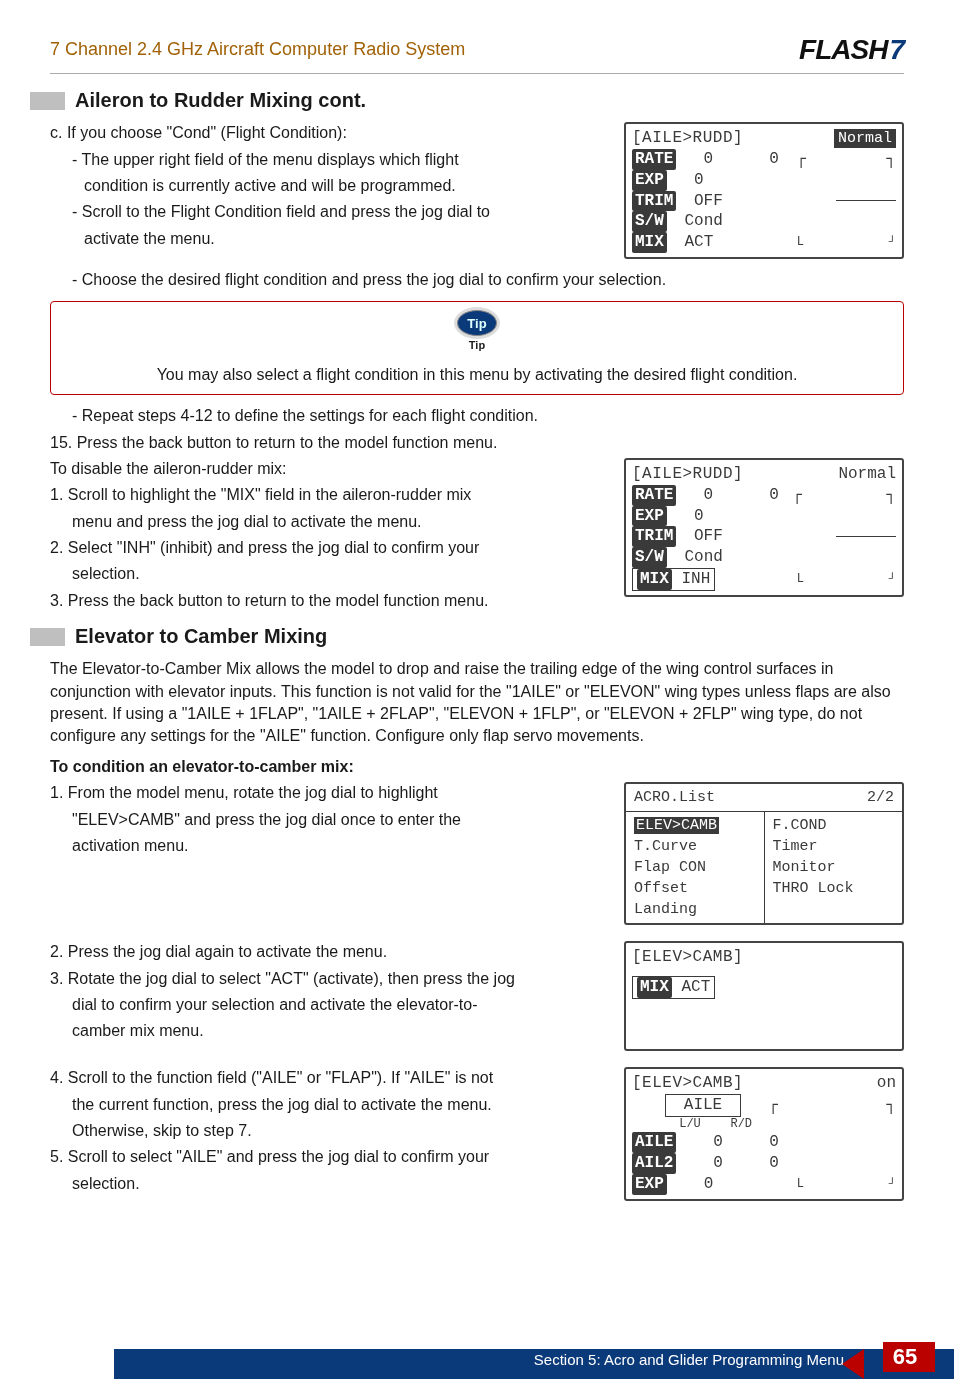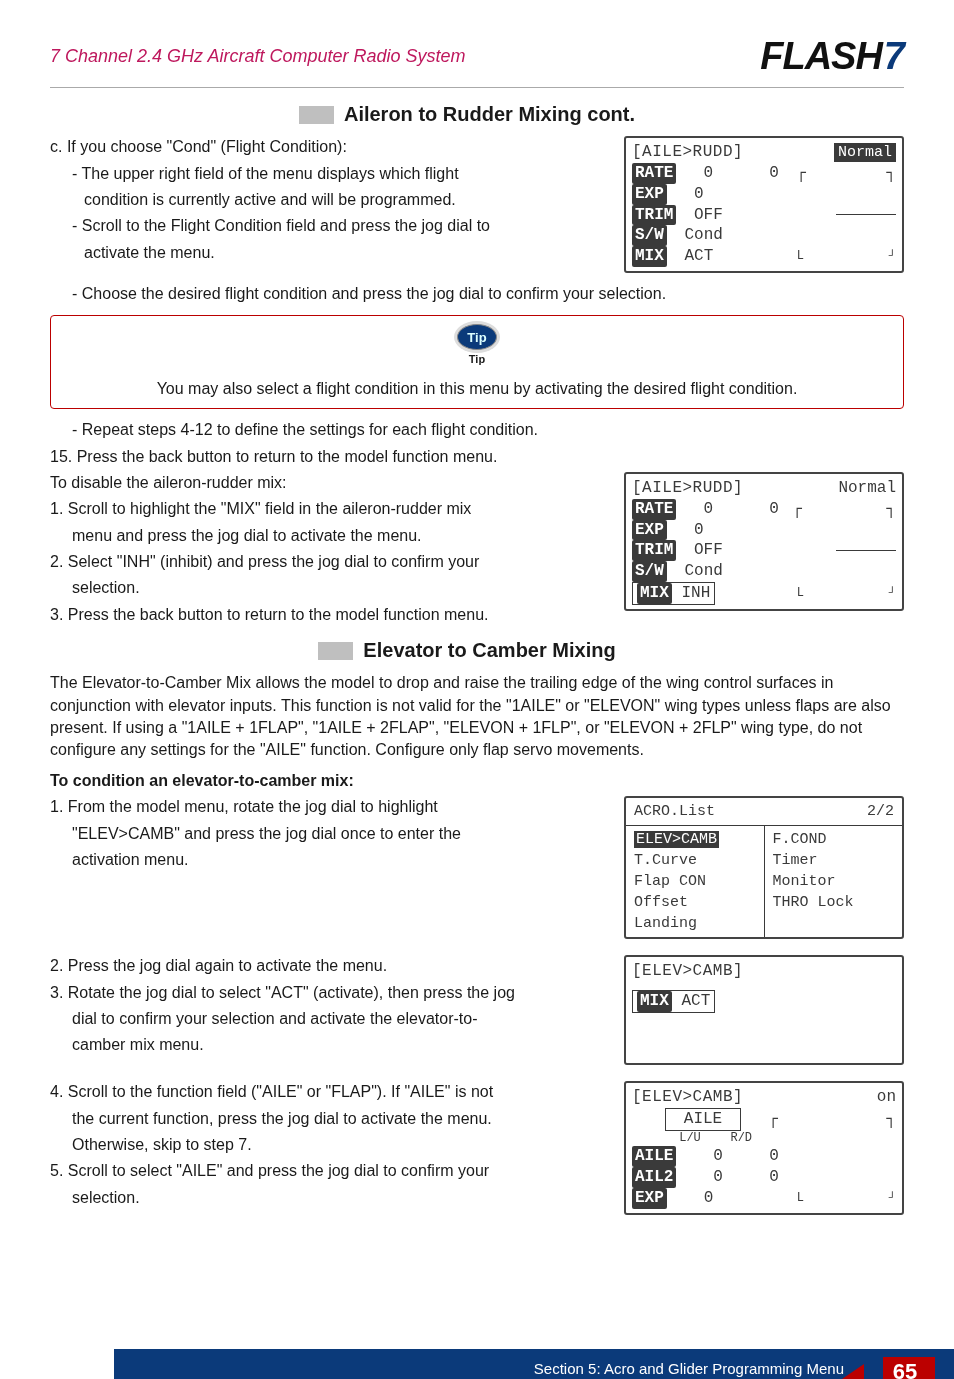--- a/index.html
+++ b/index.html
@@ -17,49 +17,47 @@
     padding: 30px 50px 0 50px;
     position: relative;
   }
   .header-row {
     display: flex;
     align-items: center;
     justify-content: space-between;
     margin-bottom: 4px;
   }
   .header-title {
-    font-style: italic;
     font-size: 18px;
-    color: #be185d;
+    color: #a16207;
   }
   .logo {
     display: flex;
     align-items: center;
     font-weight: 900;
     font-style: italic;
-    font-size: 38px;
+    font-size: 28px;
     letter-spacing: -1px;
     color: #111;
     text-align: center;
   }
   .logo-arrow {
     color: #0b3a7a;
     font-weight: 900;
     margin-left: 2px;
   }
   .hr {
     border: none;
     border-top: 1px solid #aaa;
     margin-bottom: 12px;
   }
   .section-band {
     display: flex;
     align-items: center;
     margin: 10px 0 8px -20px;
-    justify-content: center;
   }
   .section-title {
     font-size: 20px;
     font-weight: 700;
     color: #1a1a1a;
   }
   .two-col {
     display: flex;
     gap: 20px;
     align-items: flex-start;
@@ -144,21 +142,21 @@
     margin-top: 2px;
   }
   .tip-text { flex: 1; font-size: 16px; }
   .bottom-bar {
     position: absolute;
     bottom: 0;
     left: 0;
     width: 954px;
     height: 30px;
     display: flex;
-    align-items: flex-end;
+    align-items: flex-start;
     justify-content: flex-end;
     background: linear-gradient(to right, #fff 0%, #fff 12%, #0b3a7a 12%, #0b3a7a 100%);
   }
   .bottom-text {
     color: #fff;
     font-size: 15px;
     margin-right: 20px;
   }
   .page-num-wrap {
     position: relative;

